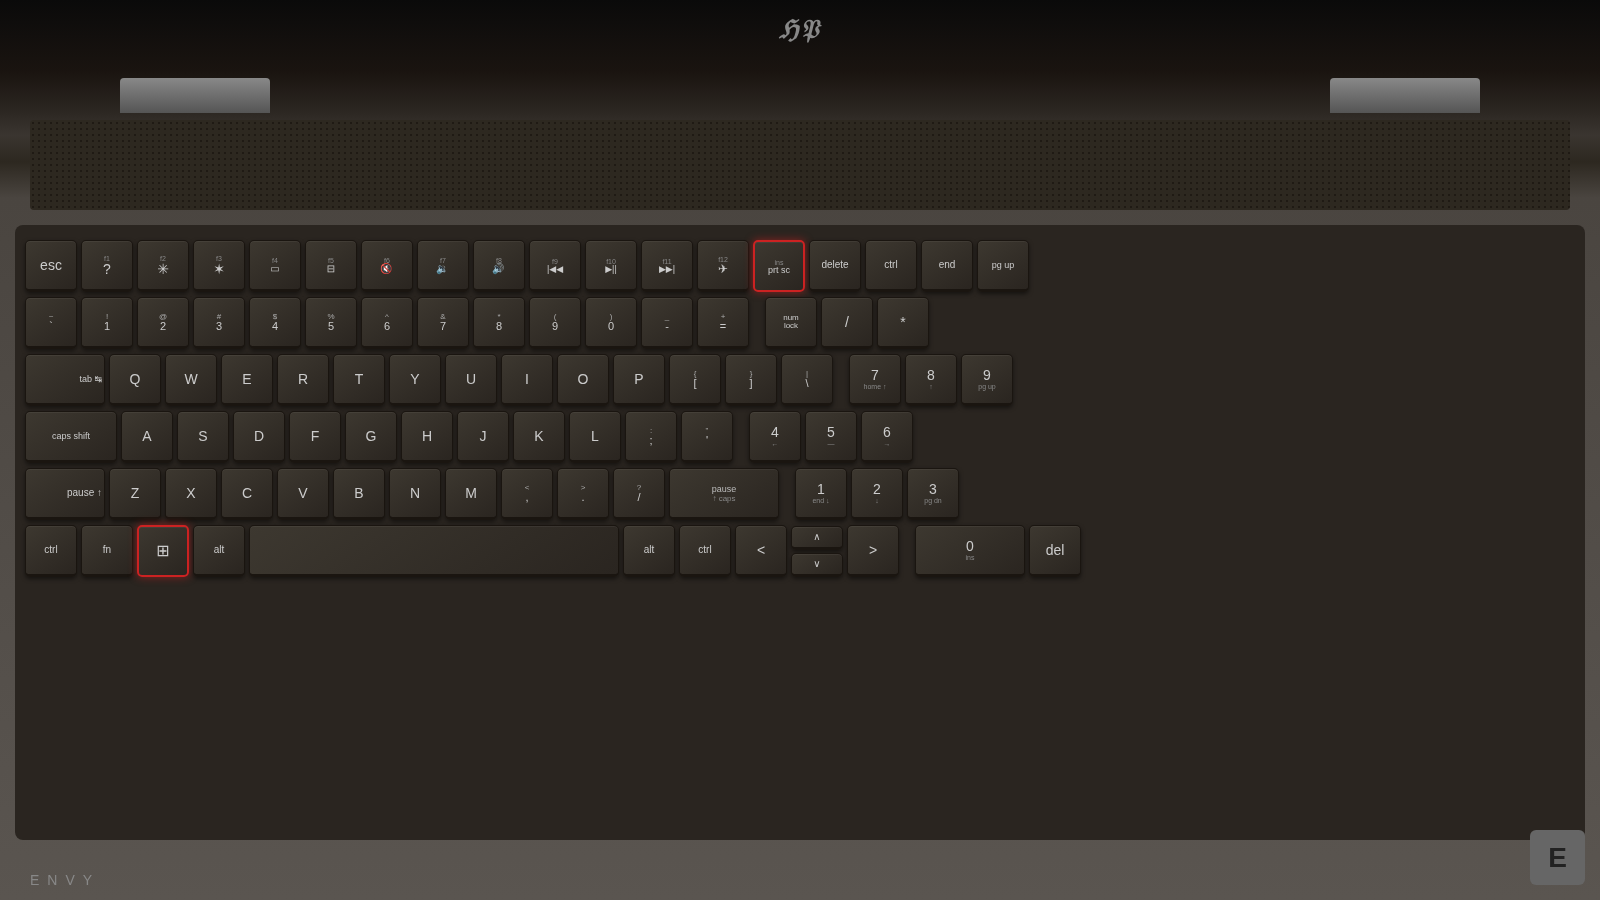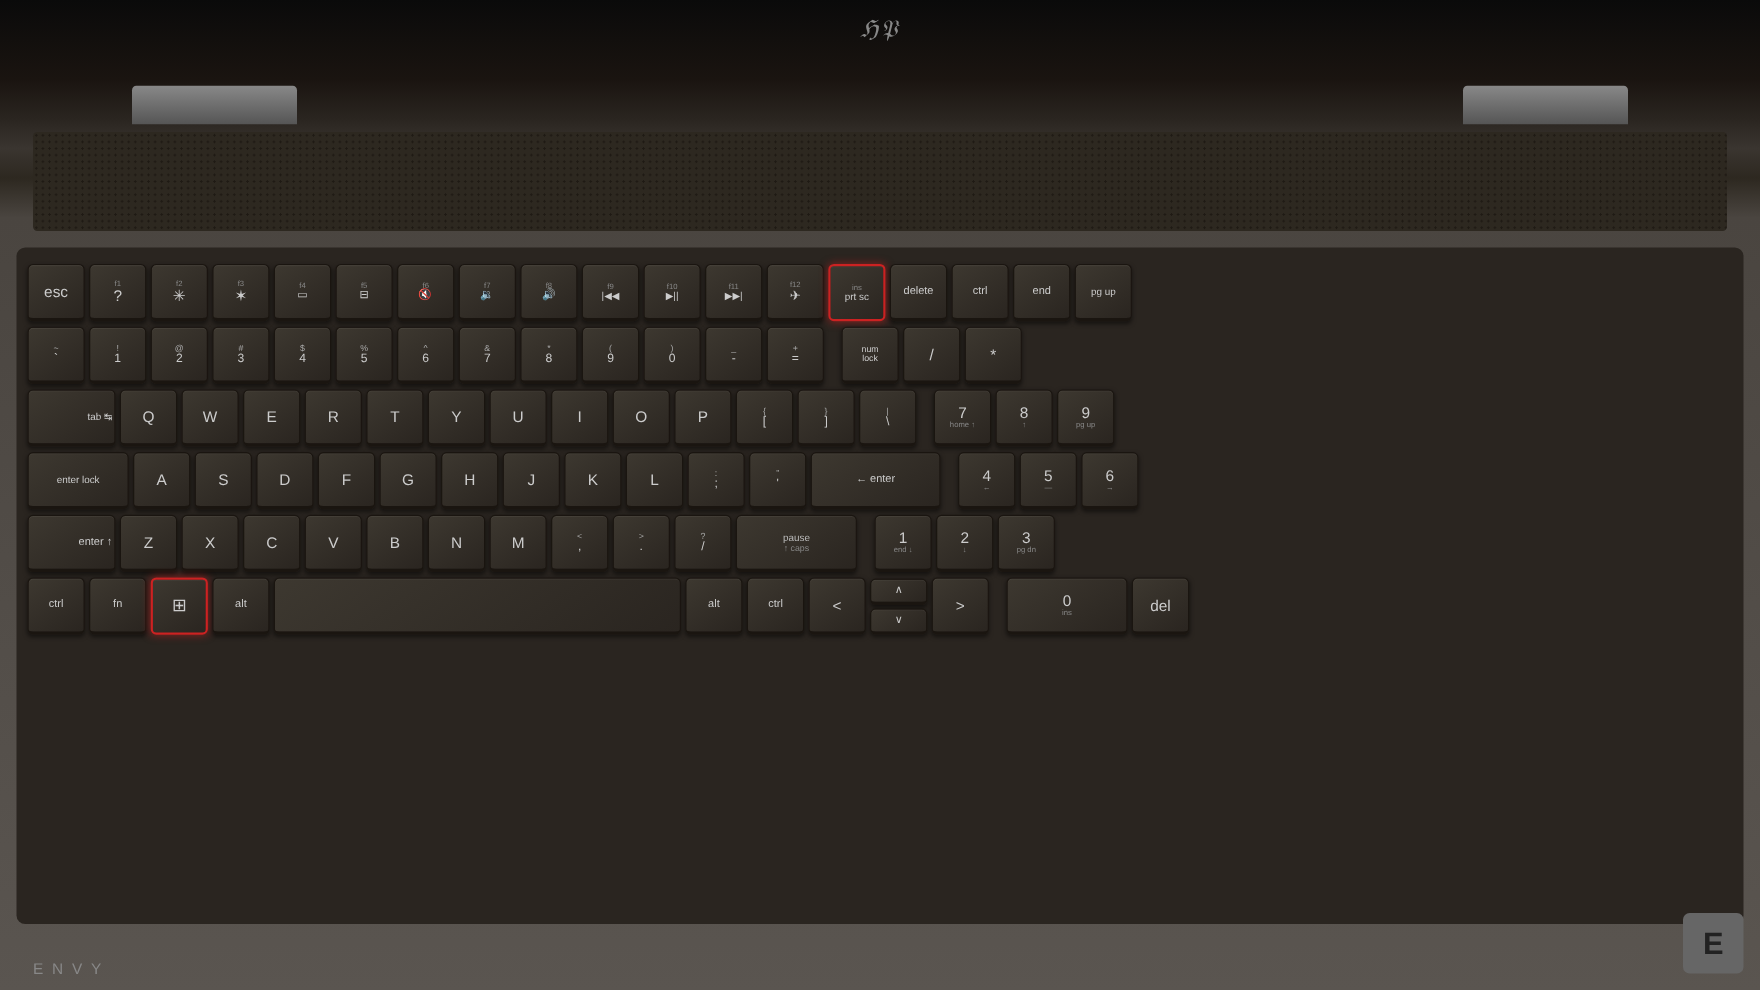--- a/index.html
+++ b/index.html
@@ -39,23 +39,23 @@
       border-radius: 4px;
     }
 
     
     .hp-logo {
       position: absolute;
       top: 10px;
       left: 50%;
       transform: translateX(-50%);
       color: #888;
-      font-size: 22px;
+      font-size: 26px;
       font-style: italic;
-      font-weight: normal;
+      font-weight: bold;
       letter-spacing: 2px;
     }
 
     
     .bang-text {
       position: absolute;
       top: 225px;
       right: 15px;
       color: #aaa;
       font-size: 13px;
@@ -396,21 +396,21 @@
           <span class="key-fn">↑</span>
         </div>
       <div class="key">
           <span class="key-main">9</span>
           <span class="key-fn">pg up</span>
         </div>
     </div>
 
     <div class="key-row">
       <div class="key key-wide-175">
-          <span class="key-main" style="font-size:9px">enter lock</span>
+          <span class="key-main" style="font-size:9px">caps shift</span>
         </div>
       <div class="key">
           <span class="key-main">A</span>
         </div>
       <div class="key">
           <span class="key-main">S</span>
         </div>
       <div class="key">
           <span class="key-main">D</span>
         </div>
@@ -433,41 +433,38 @@
           <span class="key-main">L</span>
         </div>
       <div class="key">
           <span class="key-top">:</span>
           <span class="key-bottom">;</span>
         </div>
       <div class="key">
           <span class="key-top">"</span>
           <span class="key-bottom">'</span>
         </div>
-      <div class="key key-wide-225">
-          <span class="key-main" style="font-size:10px">← enter</span>
-        </div>
       <div style="width:8px;flex-shrink:0"></div>
       <div class="key">
           <span class="key-main">4</span>
           <span class="key-fn">← </span>
         </div>
       <div class="key">
           <span class="key-main">5</span>
           <span class="key-fn">—</span>
         </div>
       <div class="key">
           <span class="key-main">6</span>
           <span class="key-fn"> →</span>
         </div>
     </div>
 
     <div class="key-row">
       <div class="key key-wide-15">
-          <span class="key-main" style="font-size:10px">enter ↑</span>
+          <span class="key-main" style="font-size:10px">pause ↑</span>
         </div>
       <div class="key">
           <span class="key-main">Z</span>
         </div>
       <div class="key">
           <span class="key-main">X</span>
         </div>
       <div class="key">
           <span class="key-main">C</span>
         </div>

